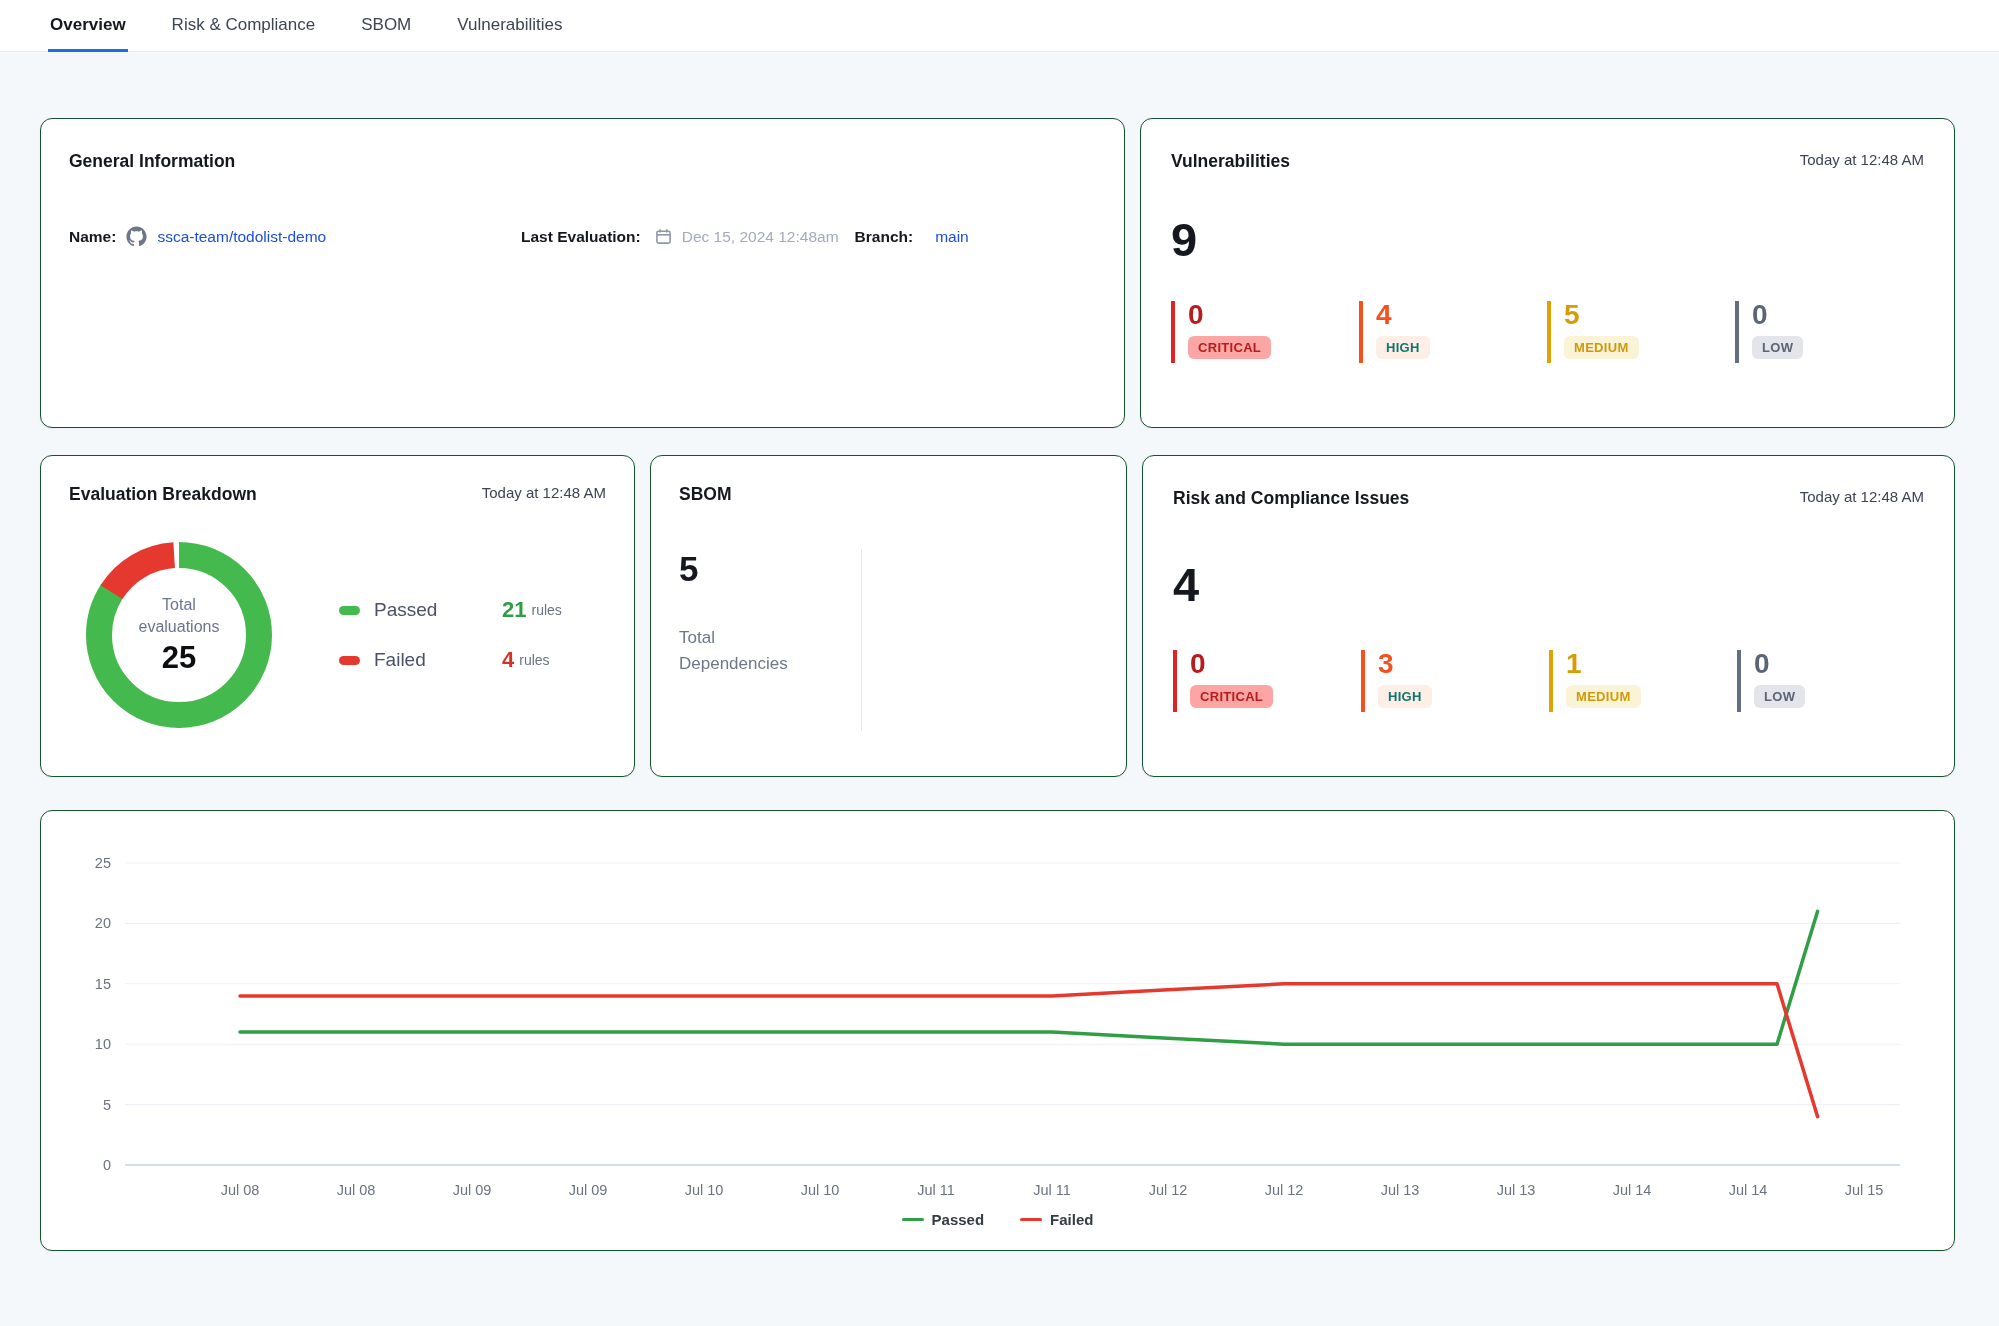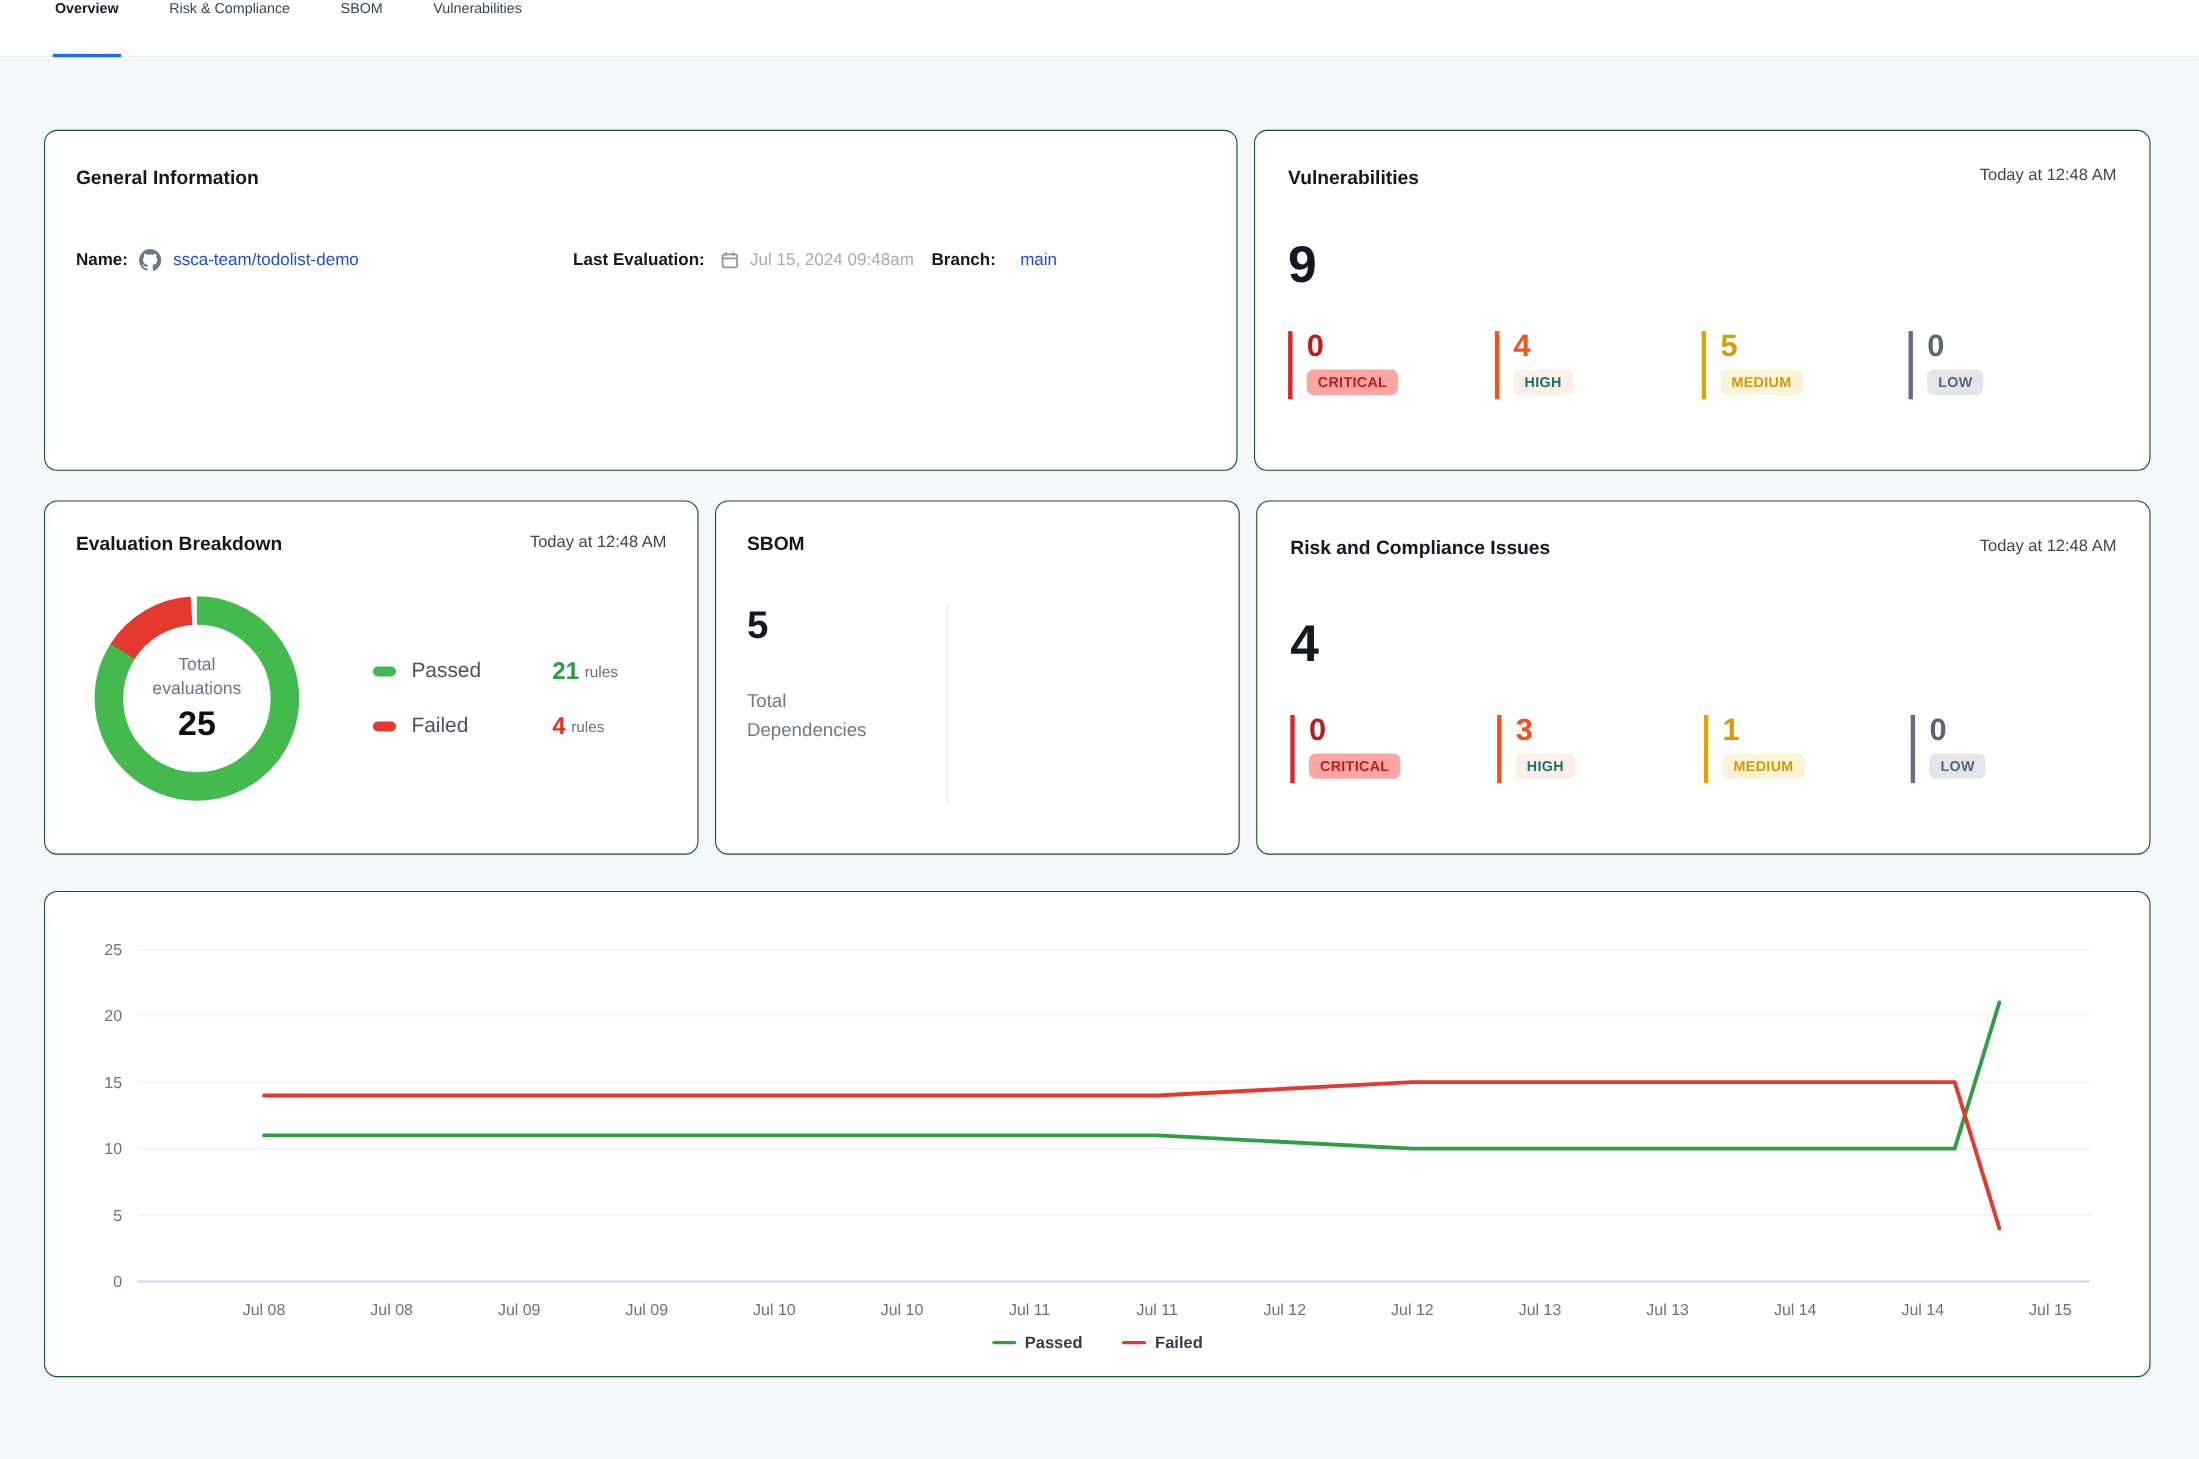--- a/index.html
+++ b/index.html
@@ -8,21 +8,21 @@
     width:1999px; height:1326px; overflow:hidden;
     font-family:"Liberation Sans","DejaVu Sans",sans-serif;
     color:#1b1f27;
   }
   
   .tabbar {
     background:#ffffff; height:52px; display:flex; align-items:stretch;
     padding-left:48px; gap:42px; border-bottom:1px solid #e7eaf0;
   }
   .tab {
-    display:flex; font-size:13px; color:#3d4453;
+    display:flex; align-items:center; font-size:17px; color:#3d4453;
     cursor:pointer; border-bottom:3px solid transparent; padding:0 2px; margin-bottom:-1px;
   }
   .tab.active { font-weight:bold; color:#15181f; border-bottom-color:#1a6ce8; }
   
   .page { padding:66px 44px 16px 40px; }
   .grid-row1 { display:grid; grid-template-columns:1085px 1fr; gap:15px; }
   .grid-row2 { display:grid; grid-template-columns:595px 477px 1fr; gap:15px; margin-top:27px; }
   .card {
     background:#ffffff; border:1px solid #14532d; border-radius:12px;
     box-shadow:0 1px 2px rgba(16,24,40,.05);
@@ -128,21 +128,21 @@
           <div class="kv">
             <span class="k">Last Evaluation:</span>
             <span class="icon" style="margin-left:4px">
               <svg width="17" height="17" viewBox="0 0 16 16" fill="none" stroke="#8e96ab" stroke-width="1.5">
                   <rect x="1.8" y="3" width="12.4" height="11.2" rx="1.6"></rect>
                   <line x1="4.8" y1="1.2" x2="4.8" y2="4.2"></line>
                   <line x1="11.2" y1="1.2" x2="11.2" y2="4.2"></line>
                   <line x1="1.8" y1="6.4" x2="14.2" y2="6.4"></line>
                 </svg>
             </span>
-            <span class="v v-muted">Jul 15, 2024 09:48am</span>
+            <span class="v v-muted">Dec 15, 2024 12:48am</span>
           </div>
         </div>
         <div class="kv">
           <span class="k">Branch:</span>
           <span class="v" style="margin-left:12px">main</span>
         </div>
       </div>
     </div>
 
     <div class="card stat-card">

